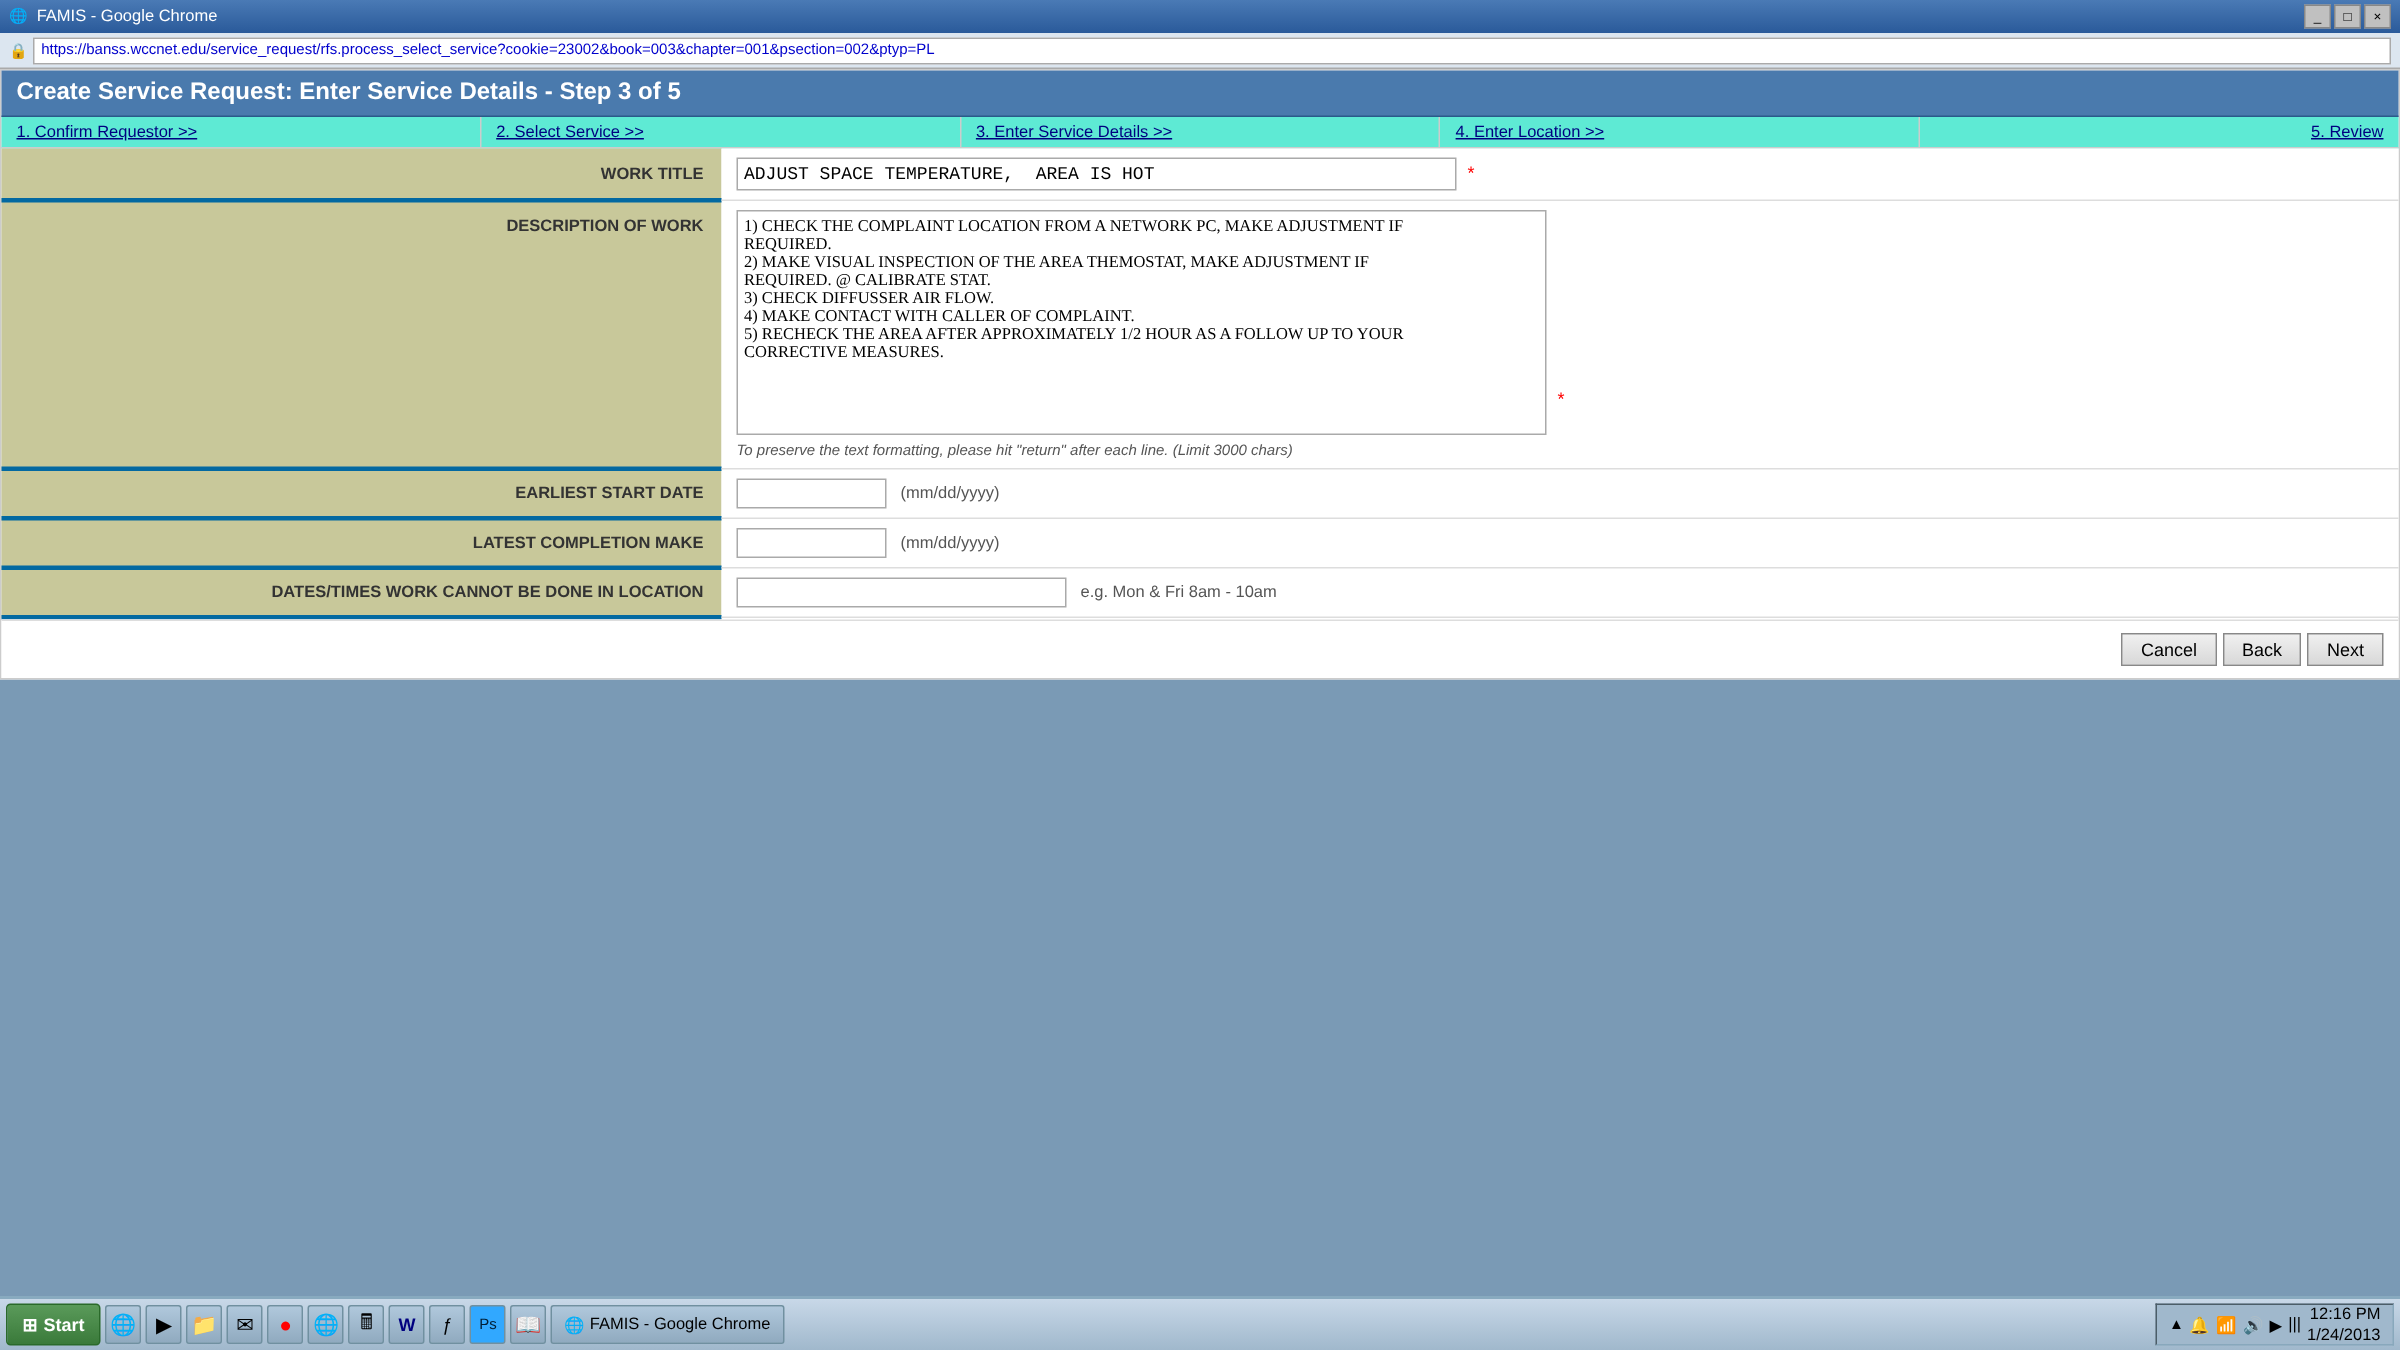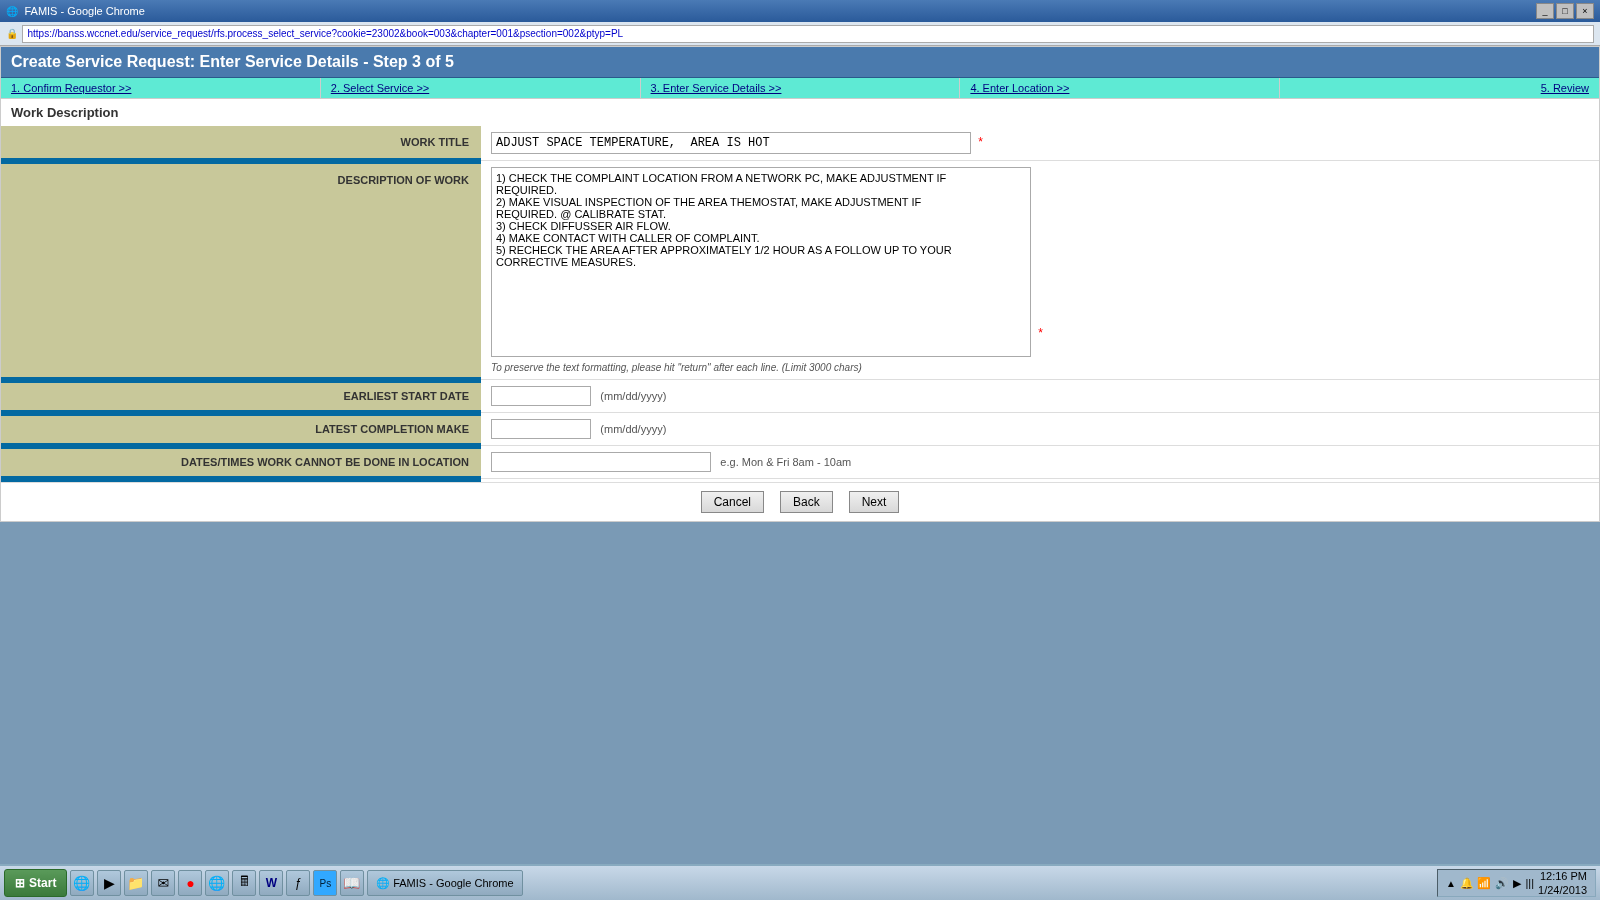--- a/index.html
+++ b/index.html
@@ -98,21 +98,21 @@
     }
     .form-table td.label-cell {
       background: #c8c89a;
       text-align: right;
       padding: 6px 12px;
       font-size: 11px;
       font-weight: bold;
       color: #333;
       width: 480px;
       vertical-align: middle;
-      border-bottom: 6px solid #0369a1;
+      border-bottom: 3px solid #0369a1;
     }
     .form-table td.input-cell {
       background: white;
       padding: 6px 10px;
       vertical-align: middle;
       border-bottom: 1px solid #ddd;
     }
     .form-table td.label-cell.top-align {
       vertical-align: top;
       padding-top: 10px;
@@ -127,23 +127,23 @@
       font-family: 'Courier New', monospace;
     }
 
     .required-star {
       color: red;
       margin-left: 4px;
     }
 
     .description-textarea {
       width: 540px;
-      height: 190px;
-      font-size: 11px;
-      font-family: Liberation Sans, sans-serif;
+      height: 150px;
+      font-size: 11px;
+      font-family: Liberation Serif, serif;
       border: 1px solid #aaa;
       padding: 4px;
       resize: none;
     }
 
     .hint-text {
       font-size: 10px;
       color: #555;
       font-style: italic;
       margin-top: 2px;
@@ -173,23 +173,23 @@
 
     .work-times-hint {
       font-size: 11px;
       color: #555;
       margin-left: 6px;
     }
 
     
     .button-row {
       display: flex;
-      justify-content: center;
+      justify-content: flex-end;
       padding: 8px 10px;
-      gap: 16px;
+      gap: 4px;
       background: white;
       border-top: 1px solid #ddd;
     }
     .action-btn {
       padding: 3px 12px;
       font-size: 12px;
       border: 1px solid #888;
       background: linear-gradient(to bottom, #f0f0f0, #d8d8d8);
       cursor: pointer;
       color: #000;
@@ -298,23 +298,20 @@
       <span>3. Enter Service Details &gt;&gt;</span>
     </div>
     <div class="step-nav-item">
       <span>4. Enter Location &gt;&gt;</span>
     </div>
     <div class="step-nav-item">
       <span>5. Review</span>
     </div>
   </div>
 
-  <div class="section-title">
-    <span>Work Description</span>
-  </div>
 
   <table class="form-table">
 
     <tbody>
         <tr>
       <td class="label-cell">
         <span>WORK TITLE</span>
       </td>
       <td class="input-cell">
         <input type="text" class="work-title-input" value="ADJUST SPACE TEMPERATURE,  AREA IS HOT" style="">

